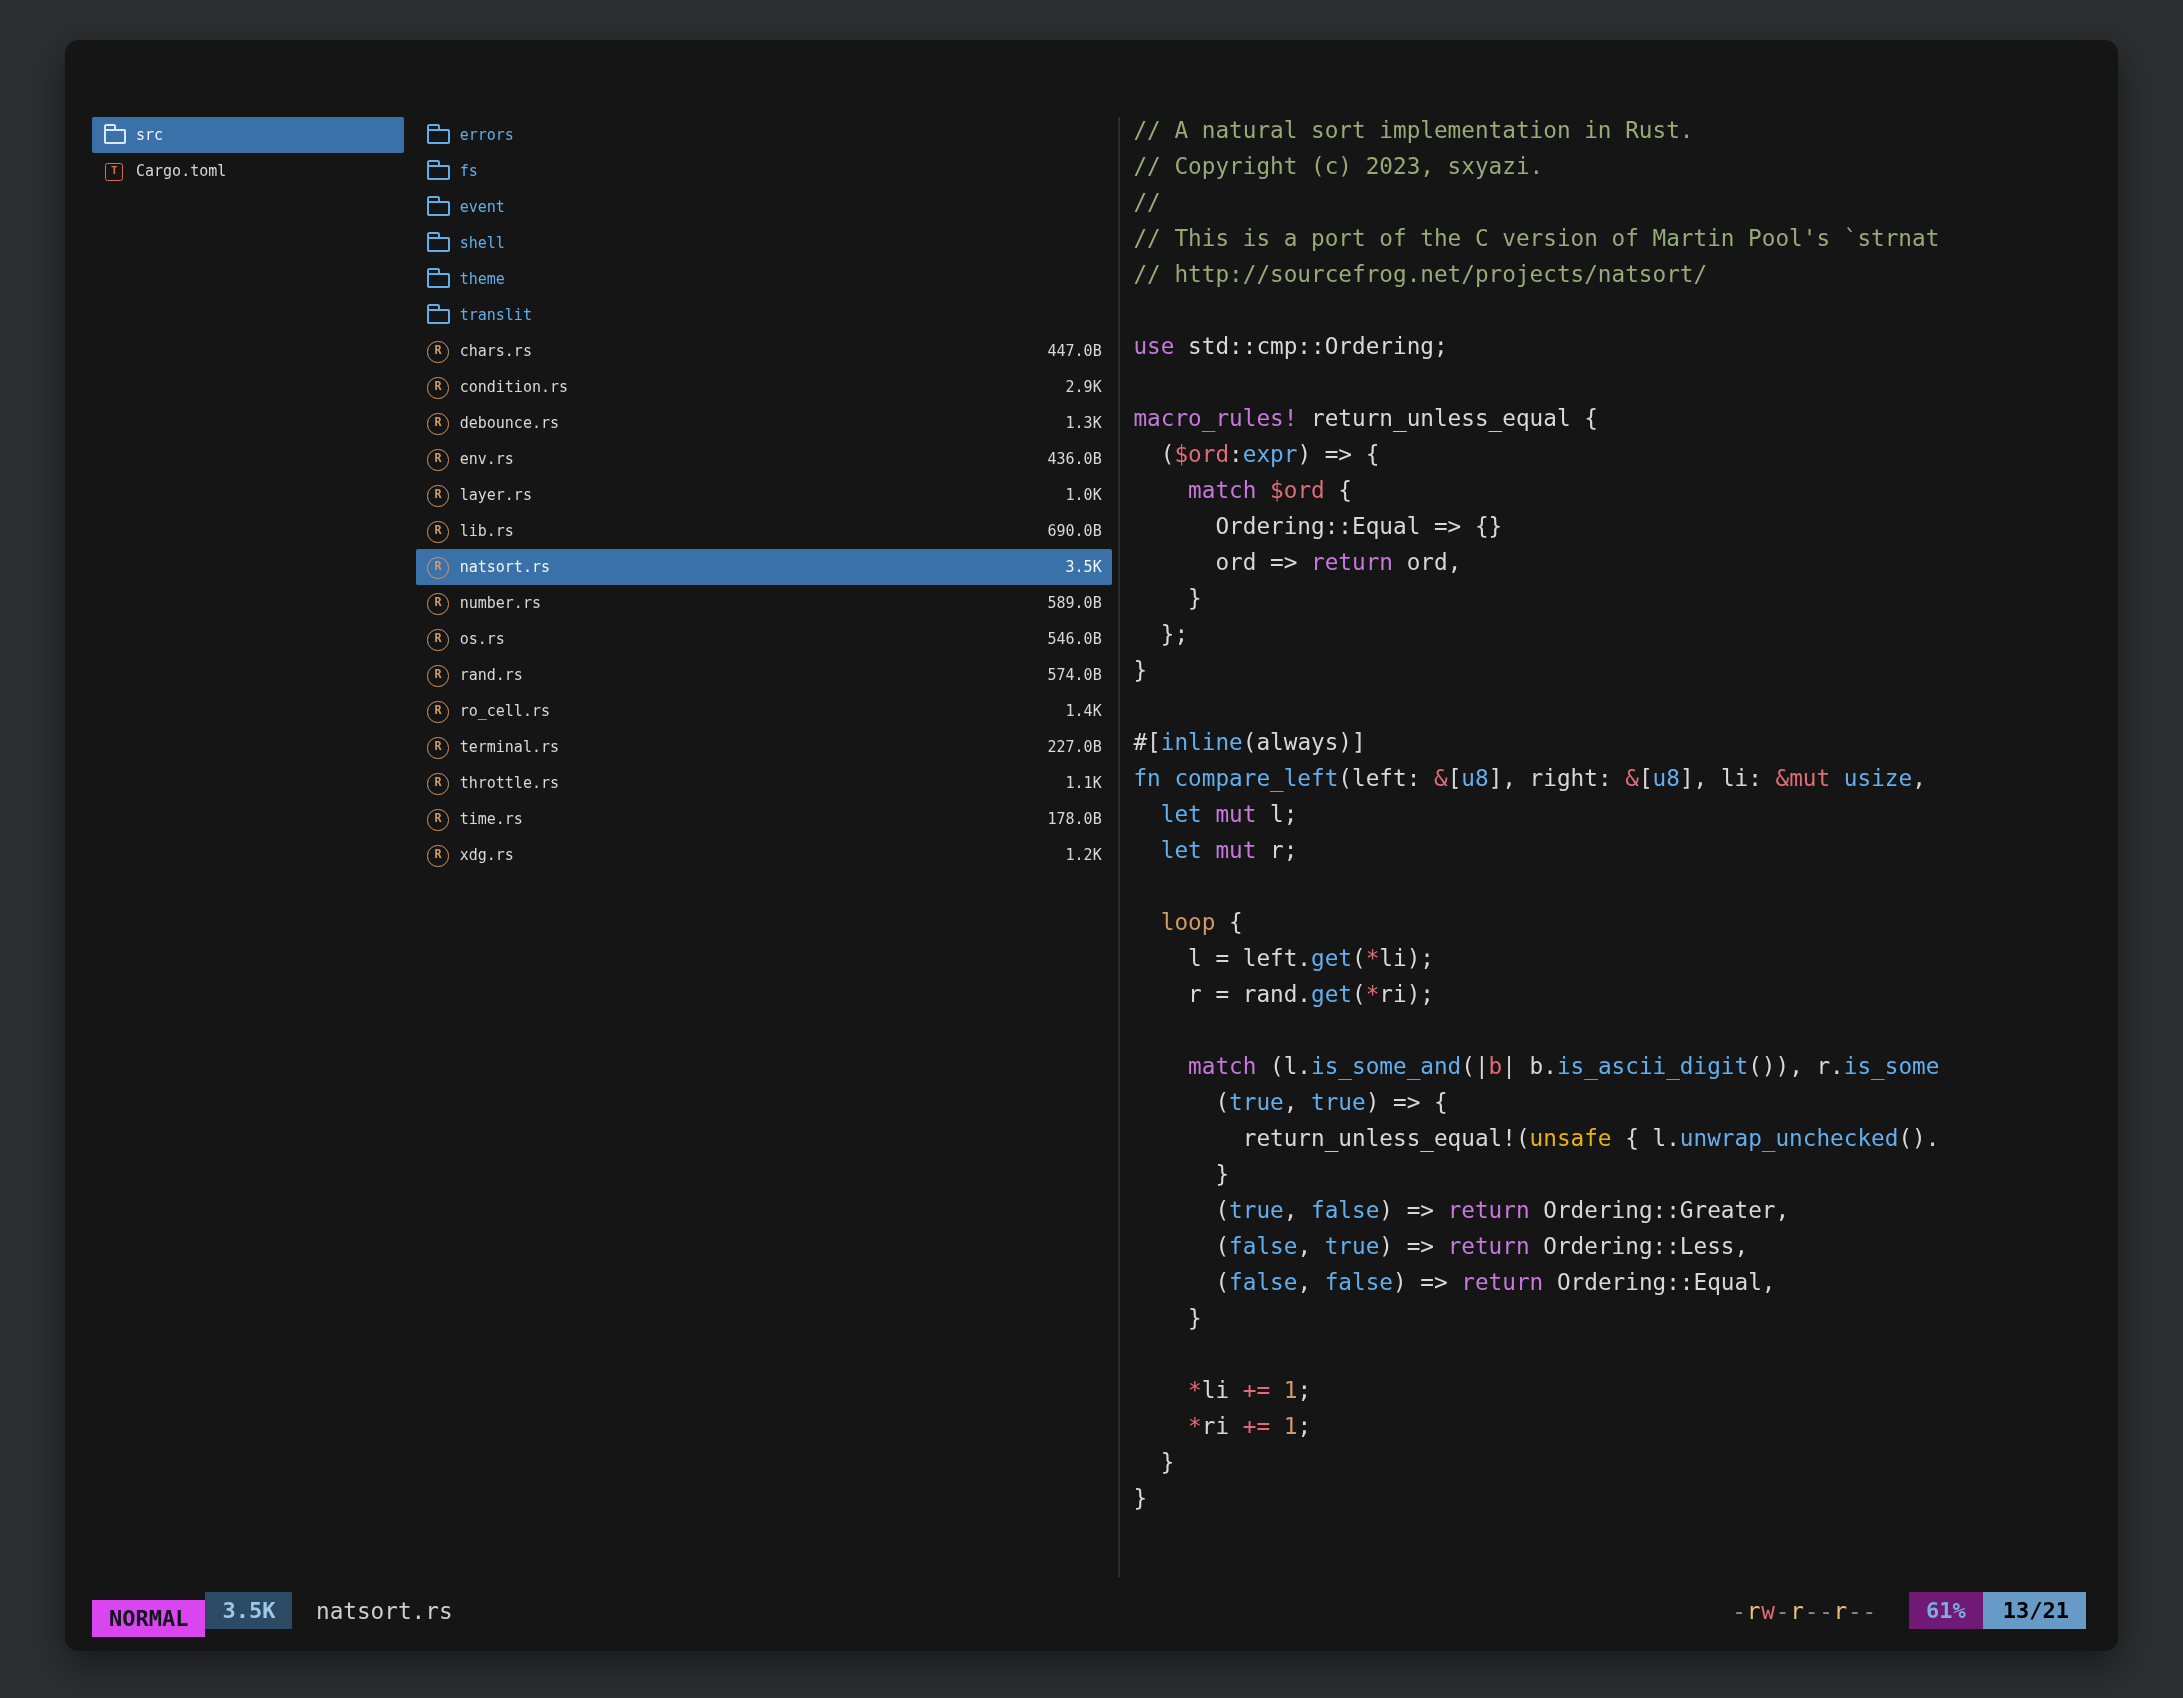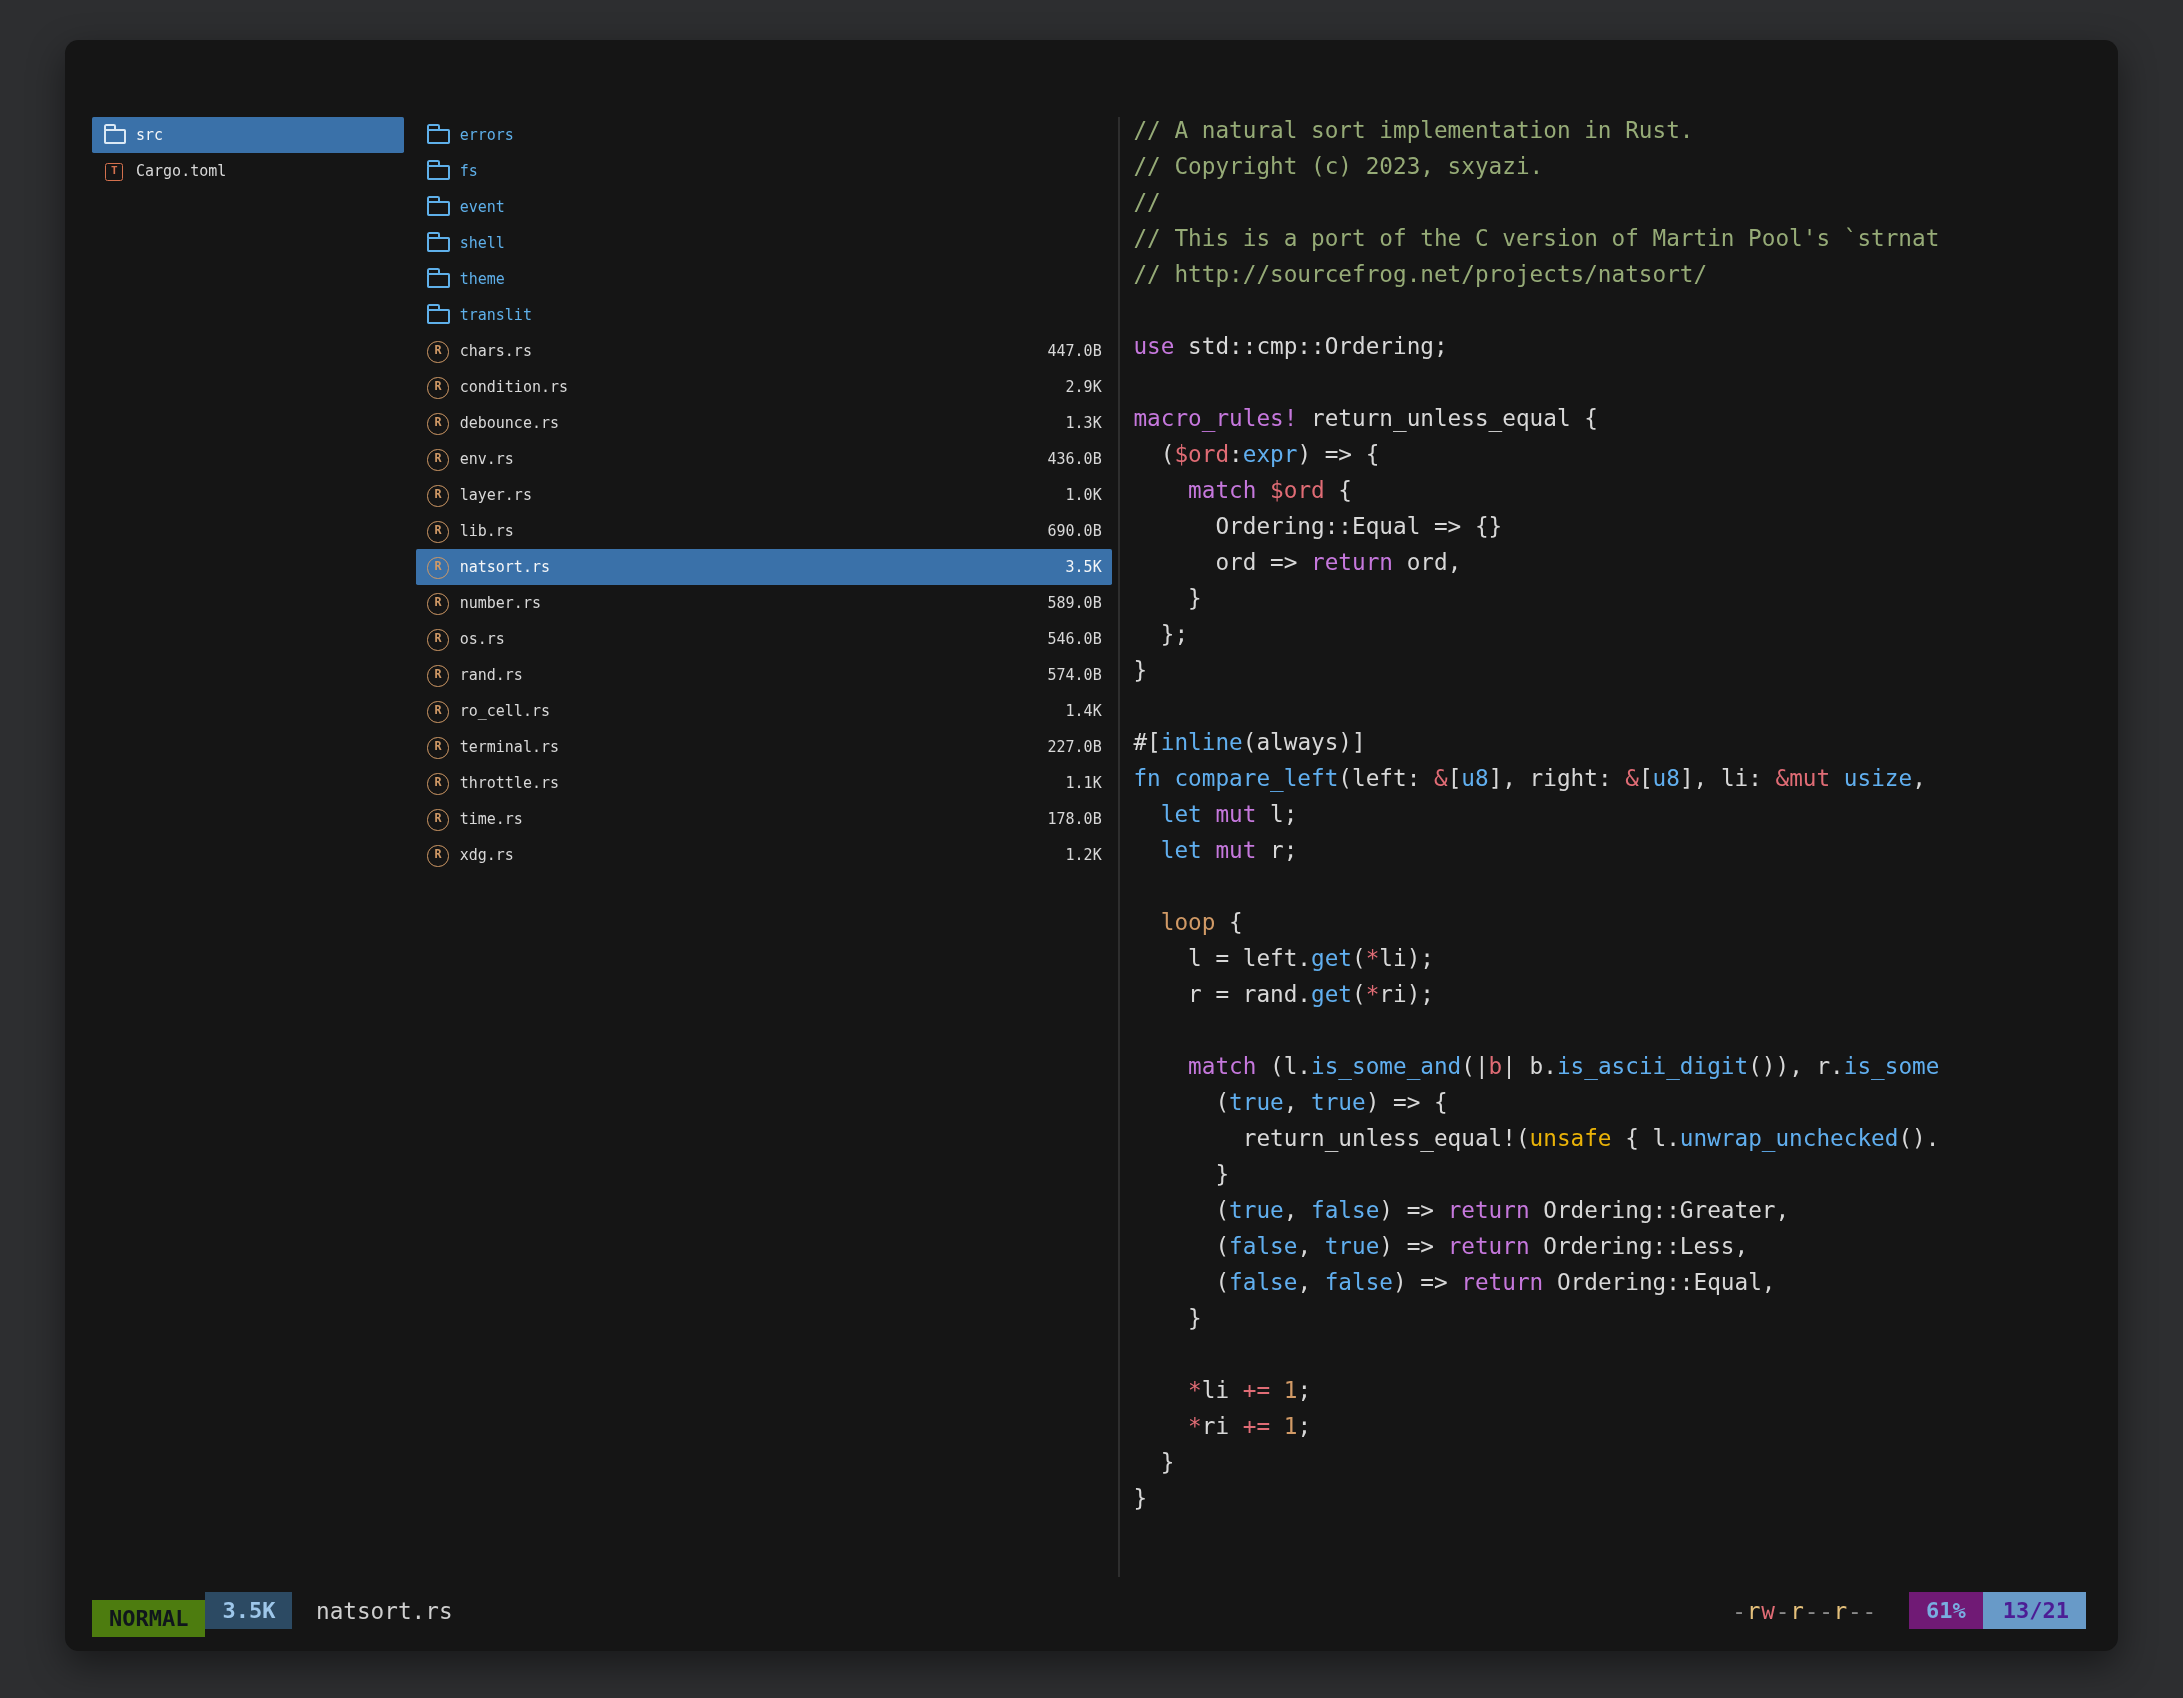--- a/index.html
+++ b/index.html
@@ -71,27 +71,27 @@
   .statusbar {
     position:absolute; left:27px; right:32px; bottom:22px; height:37px;
     display:flex; justify-content:space-between; align-items:center;
     font-size:22.7px;
   }
   .sb-left, .sb-right { display:flex; align-items:center; height:100%; }
   .badge {
     display:inline-flex; align-items:center; height:100%;
     padding:0 17px; font-weight:bold; font-size:22px;
   }
-  .badge-mode { background:#4d7c0f; color:#10161c;margin-top:15px; }
+  .badge-mode { background:#d946ef; color:#10161c;margin-top:15px; }
   .badge-size { background:#2c4a63; color:#9ec7ea; }
   .sb-filename { color:#cfcfcf; margin-left:23.5px; }
   .perms { margin-right:32px; letter-spacing:0.8px; }
   .p-dim { color:#8a8a8a; } .p-r { color:#e5c07b; } .p-w { color:#e06c75; }
   .badge-percent { background:#701a75; color:#79ade0; }
-  .badge-position { background:#689ac8; color:#4c1d95;padding-left:20px; }
+  .badge-position { background:#689ac8; color:#000000;padding-left:20px; }
 </style>
 </head>
 <body>
 
 <div class="window">
 
   <div class="panes">
 
     <div class="pane parent-pane">
       <div class="row selected dir">

